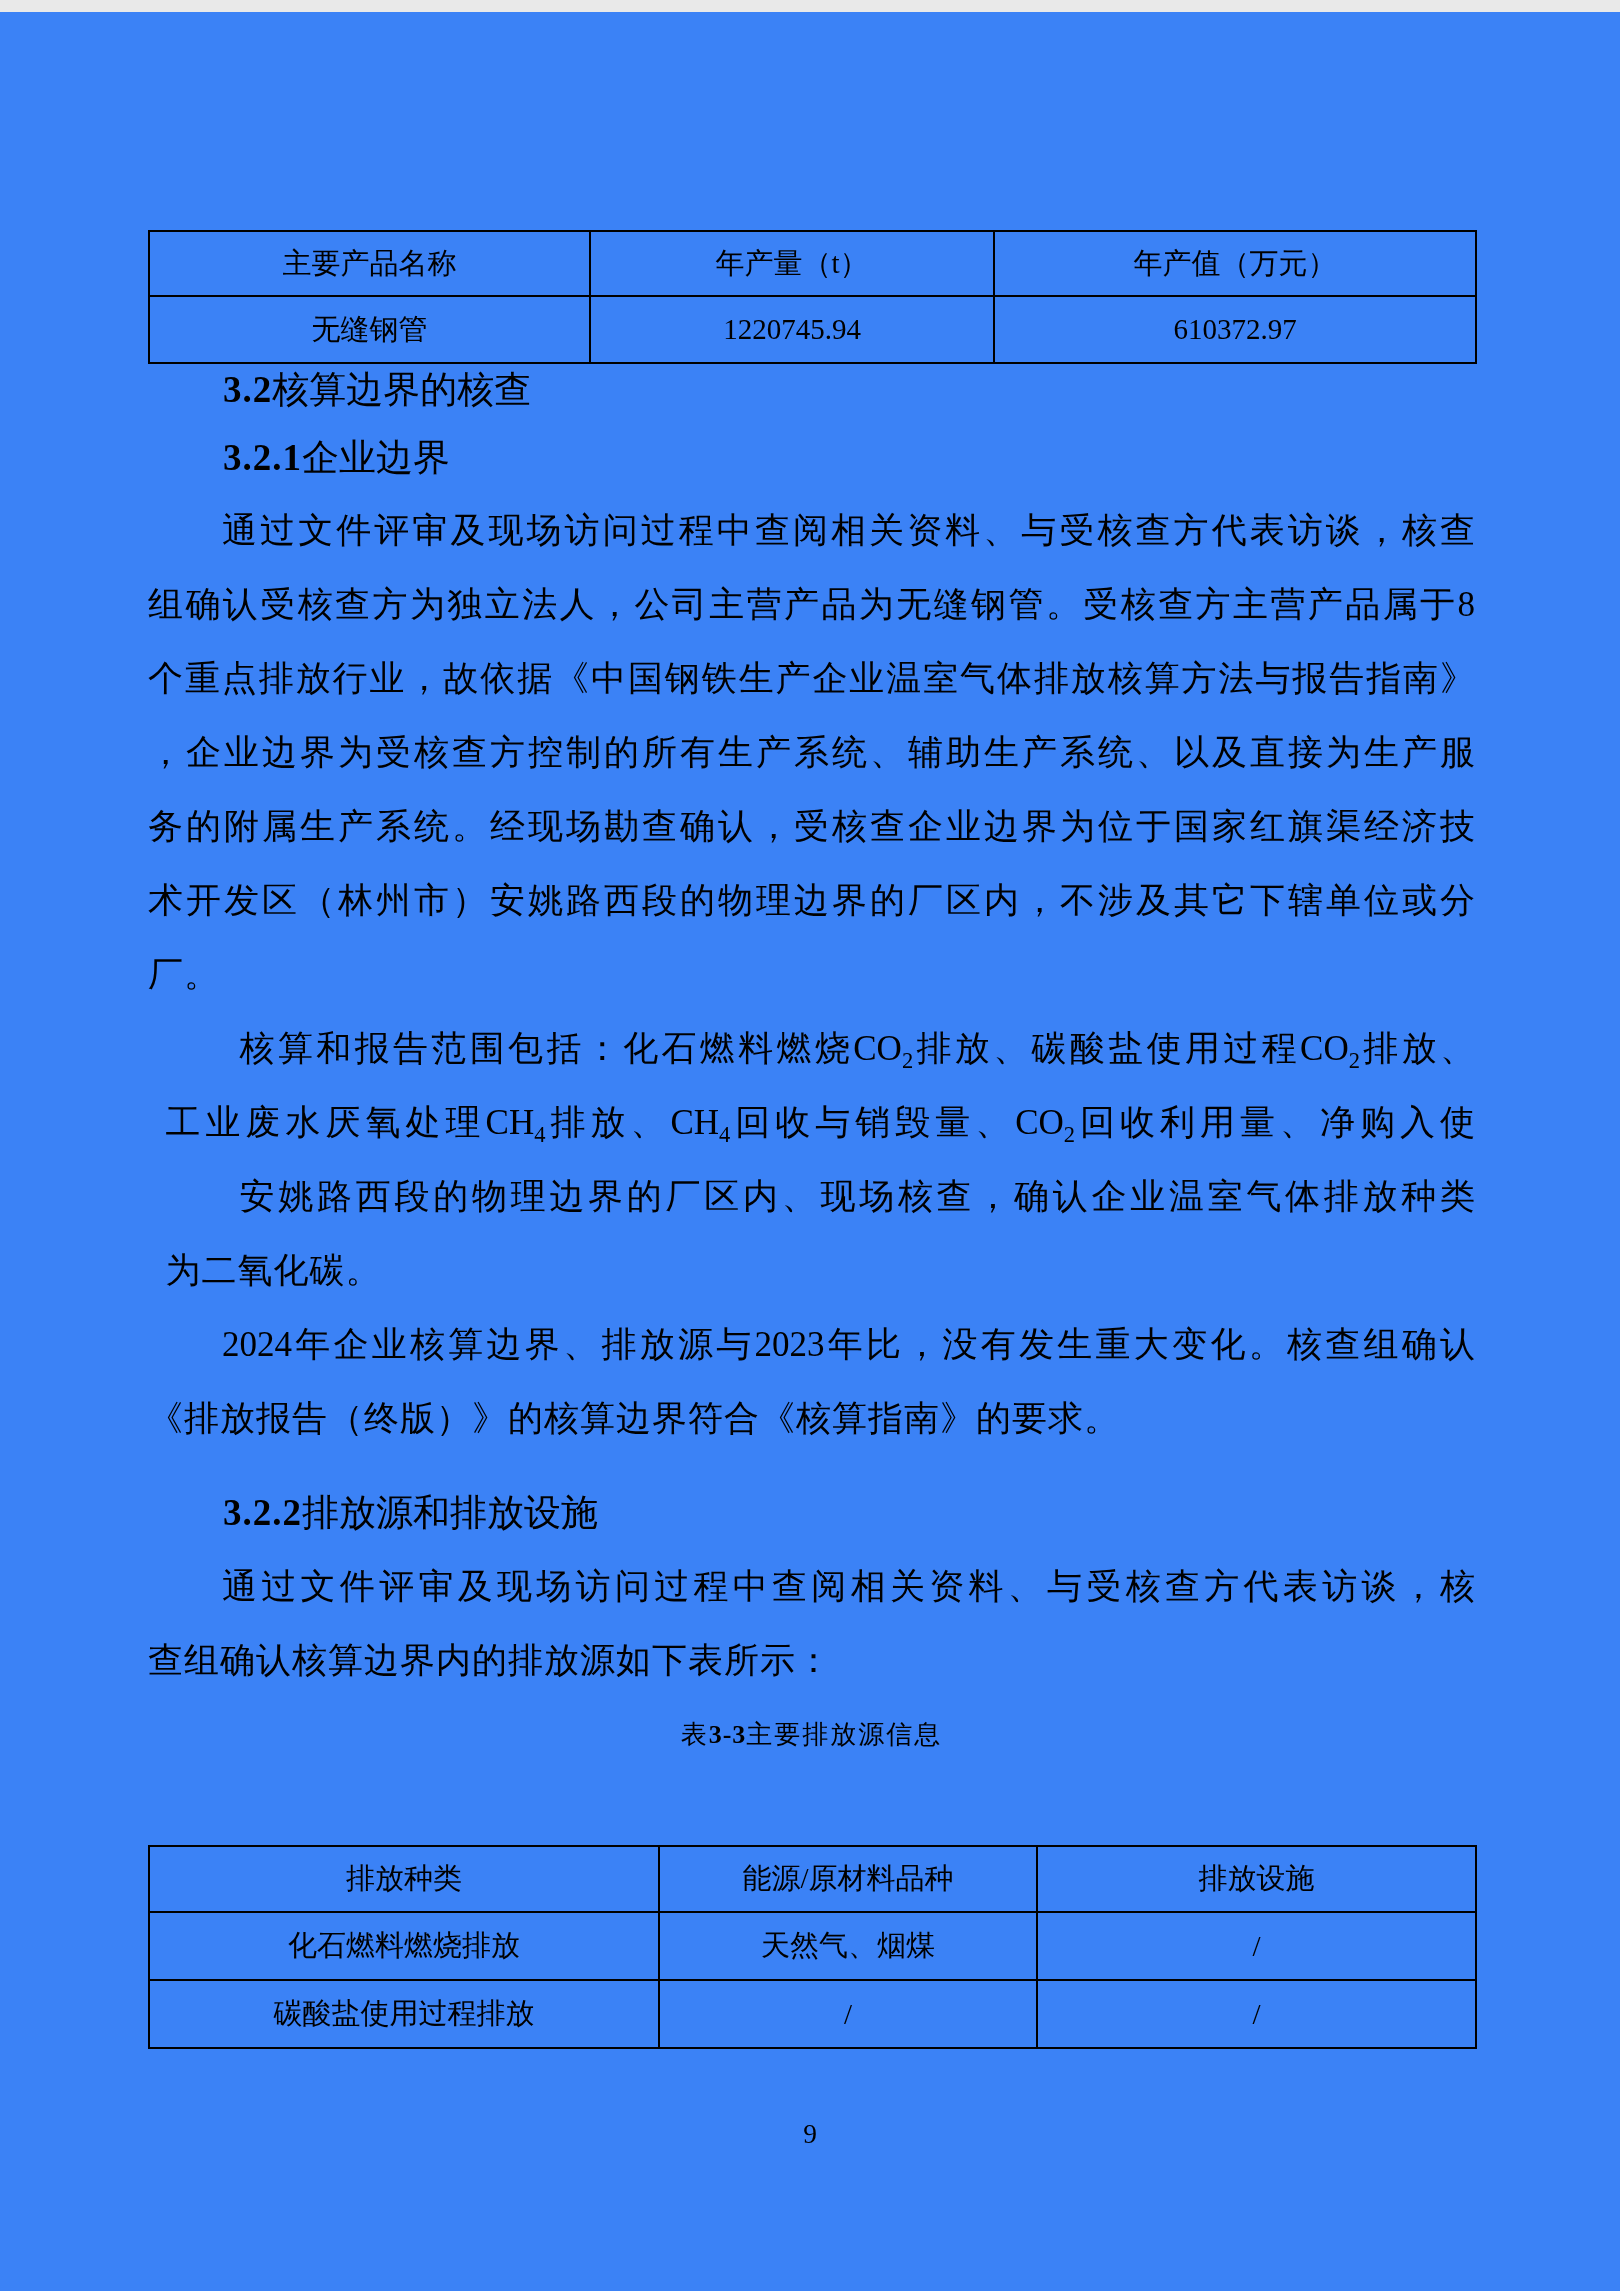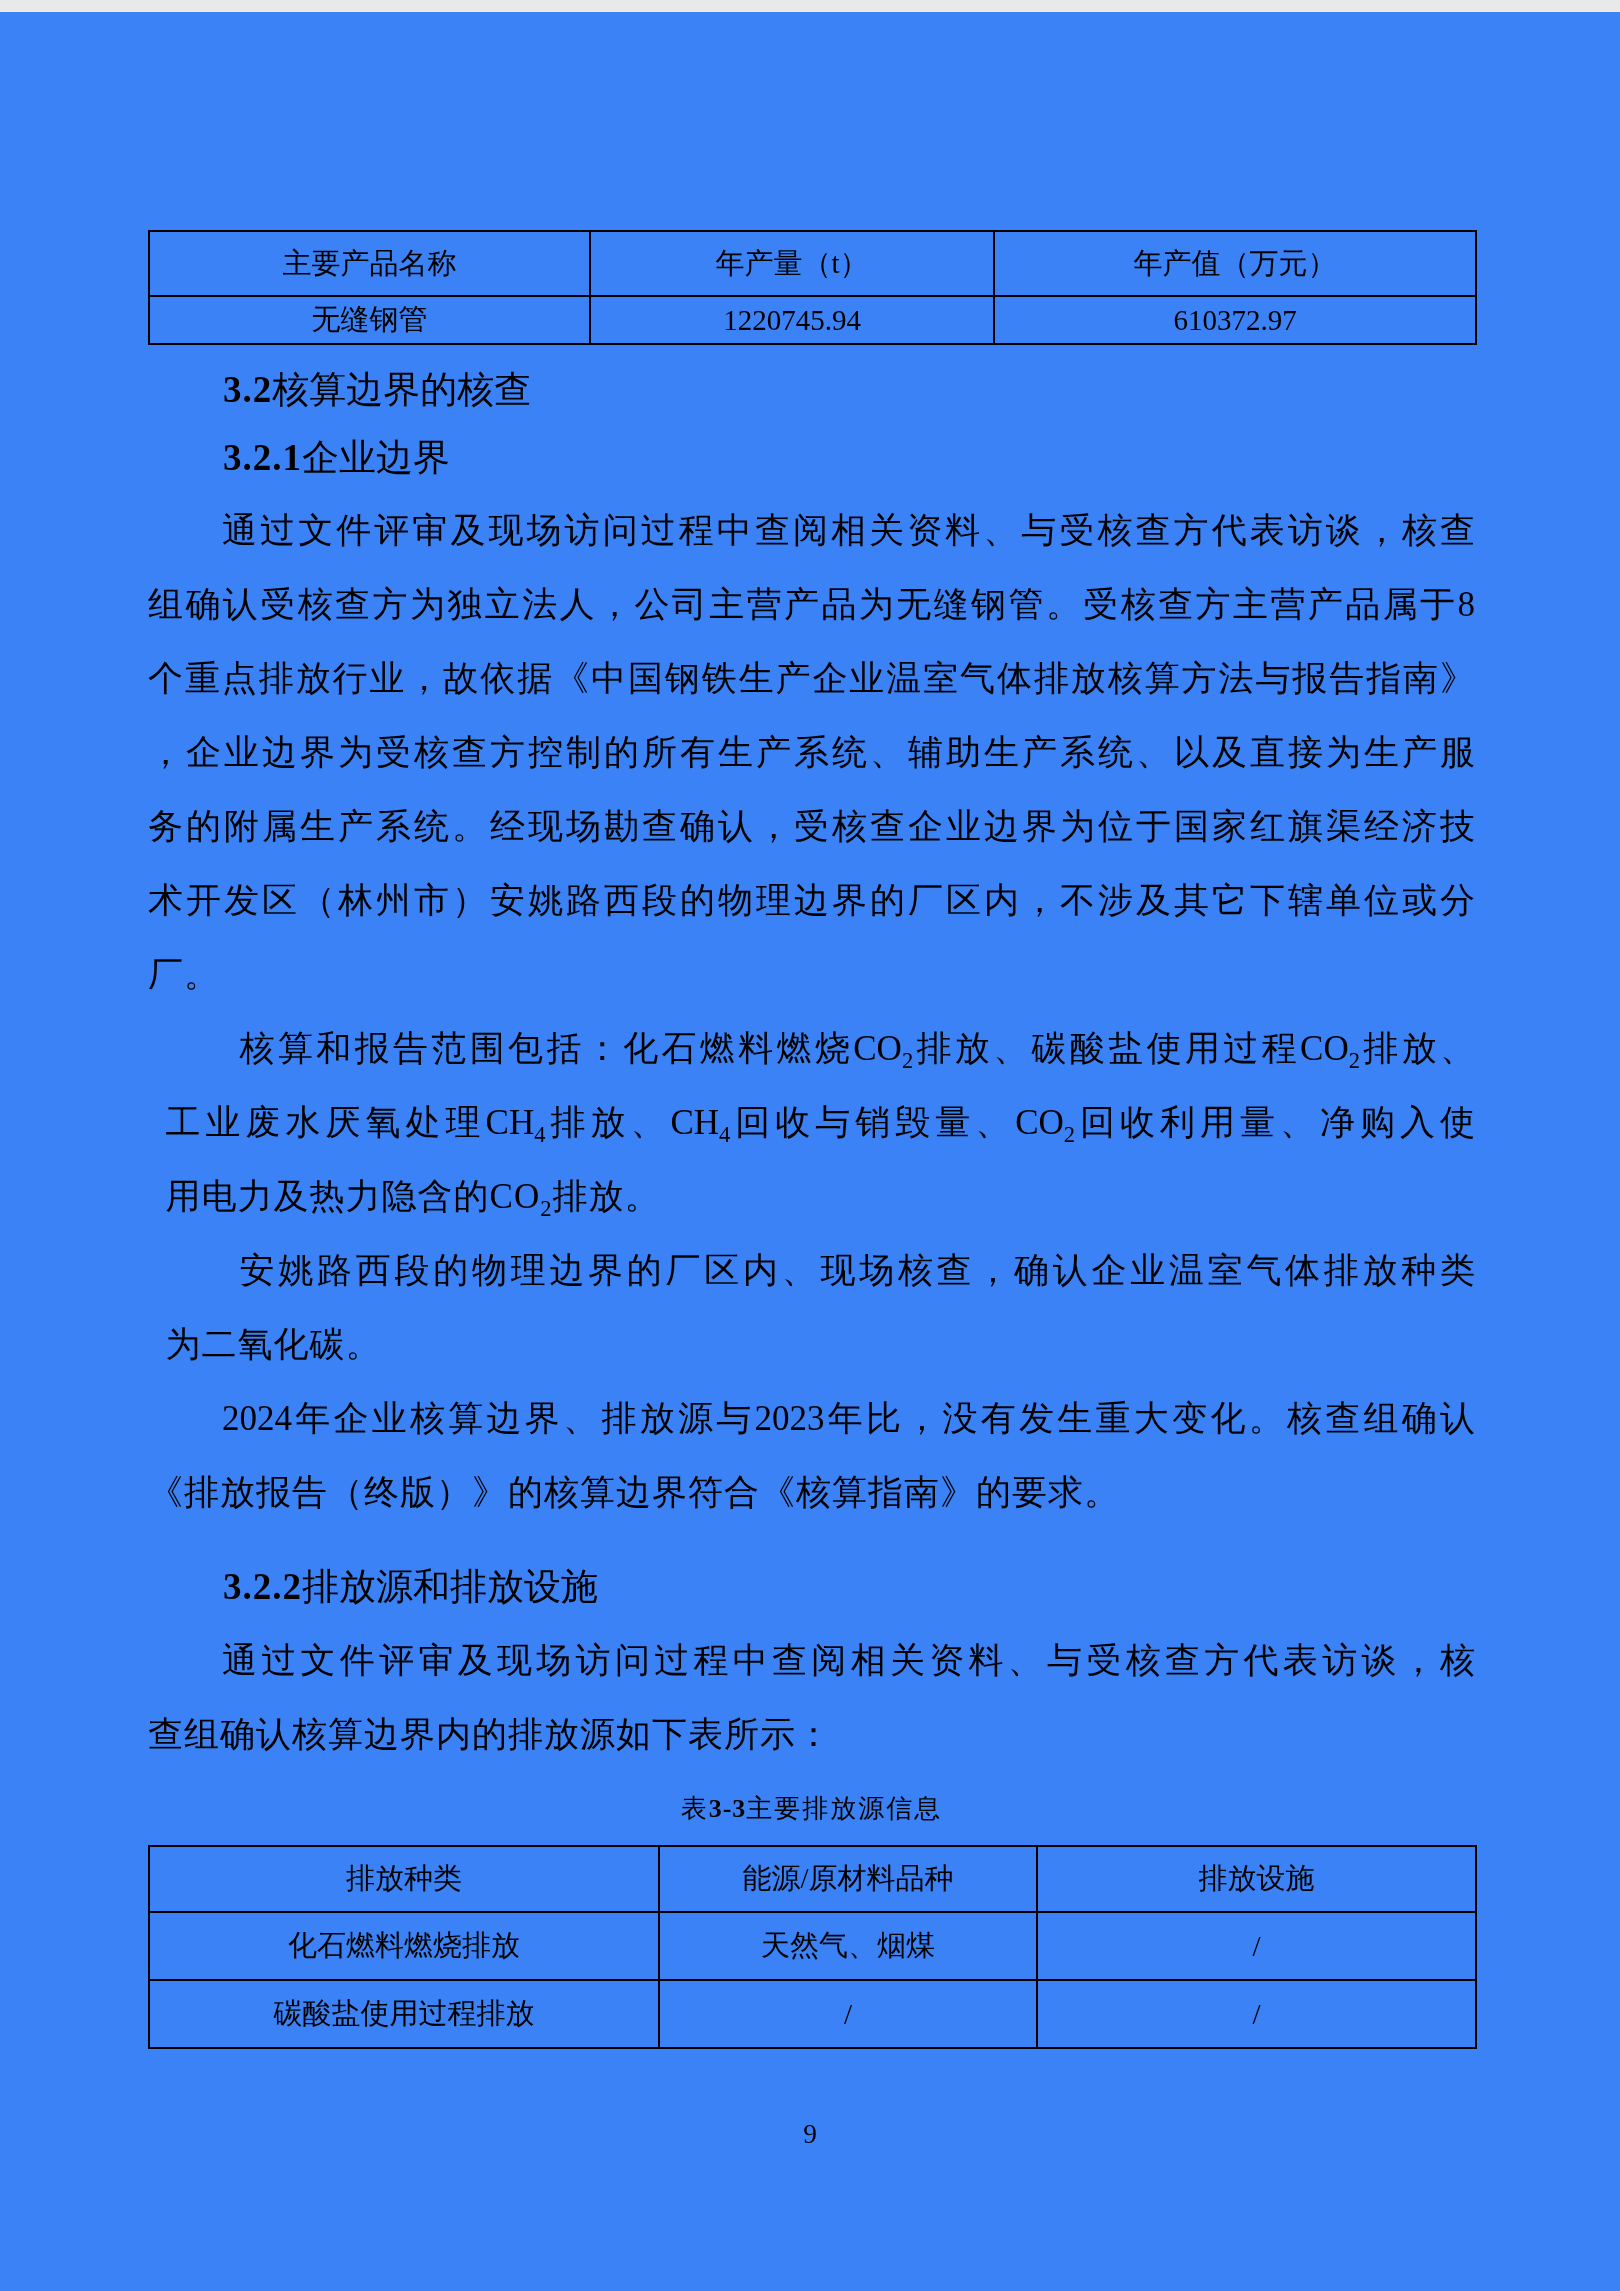--- a/index.html
+++ b/index.html
@@ -15,21 +15,21 @@
     border-collapse:collapse; table-layout:fixed;
     border:2.9px solid #000;
   }
   table.doc-table th, table.doc-table td {
     border:2px solid #000; text-align:center; vertical-align:middle;
     font-size:29px; font-weight:normal; padding:0;
   }
   table.doc-table thead th { border-bottom:2.9px solid #000; }
   #table1 { top:218px; }
   #table1 thead th { height:65px; }
-  #table1 tbody td { height:48px; }
+  #table1 tbody td { height:67px; }
   #table2 { top:1833px;border-radius:23px; }
   #table2 thead th { height:66px; }
   #table2 tbody td { height:68px; }
   
   .heading {
     position:absolute; left:148px; width:1327px; padding-left:75px;
     font-size:37px; line-height:49px; white-space:nowrap;
   }
   #h32  { top:353px; }
   #h321 { top:421px;font-family:Liberation Serif, serif; }
@@ -99,21 +99,20 @@
   <div id="body-block">
     <div class="ln ind"><span>通过文件评审及现场访问过程中查阅相关资料、与受核查方代表访谈，核查</span></div>
     <div class="ln"><span>组确认受核查方为独立法人，公司主营产品为无缝钢管。受核查方主营产品属于8</span></div>
     <div class="ln"><span>个重点排放行业，故依据《中国钢铁生产企业温室气体排放核算方法与报告指南》</span></div>
     <div class="ln"><span>，企业边界为受核查方控制的所有生产系统、辅助生产系统、以及直接为生产服</span></div>
     <div class="ln"><span>务的附属生产系统。经现场勘查确认，受核查企业边界为位于国家红旗渠经济技</span></div>
     <div class="ln"><span>术开发区（林州市）安姚路西段的物理边界的厂区内，不涉及其它下辖单位或分</span></div>
     <div class="ln last"><span>厂。</span></div>
     <div class="ln ind sm"><span>核算和报告范围包括：化石燃料燃烧CO</span><sub>2</sub><span>排放、碳酸盐使用过程CO</span><sub>2</sub><span>排放、</span></div>
     <div class="ln sm"><span>工业废水厌氧处理CH</span><sub>4</sub><span>排放、CH</span><sub>4</sub><span>回收与销毁量、CO</span><sub>2</sub><span>回收利用量、净购入使</span></div>
-    <div class="ln last sm"><span>用电力及热力隐含的CO</span><sub>2</sub><span>排放。</span></div>
     <div class="ln ind sm"><span>安姚路西段的物理边界的厂区内、现场核查，确认企业温室气体排放种类</span></div>
     <div class="ln last sm"><span>为二氧化碳。</span></div>
     <div class="ln ind"><span>2024年企业核算边界、排放源与2023年比，没有发生重大变化。核查组确认</span></div>
     <div class="ln last"><span>《排放报告（终版）》的核算边界符合《核算指南》的要求。</span></div>
 
     <div class="ln hline">
       <span class="hnum">3.2.2</span><span>排放源和排放设施</span>
     </div>
 
     <div class="ln ind"><span>通过文件评审及现场访问过程中查阅相关资料、与受核查方代表访谈，核</span></div>

